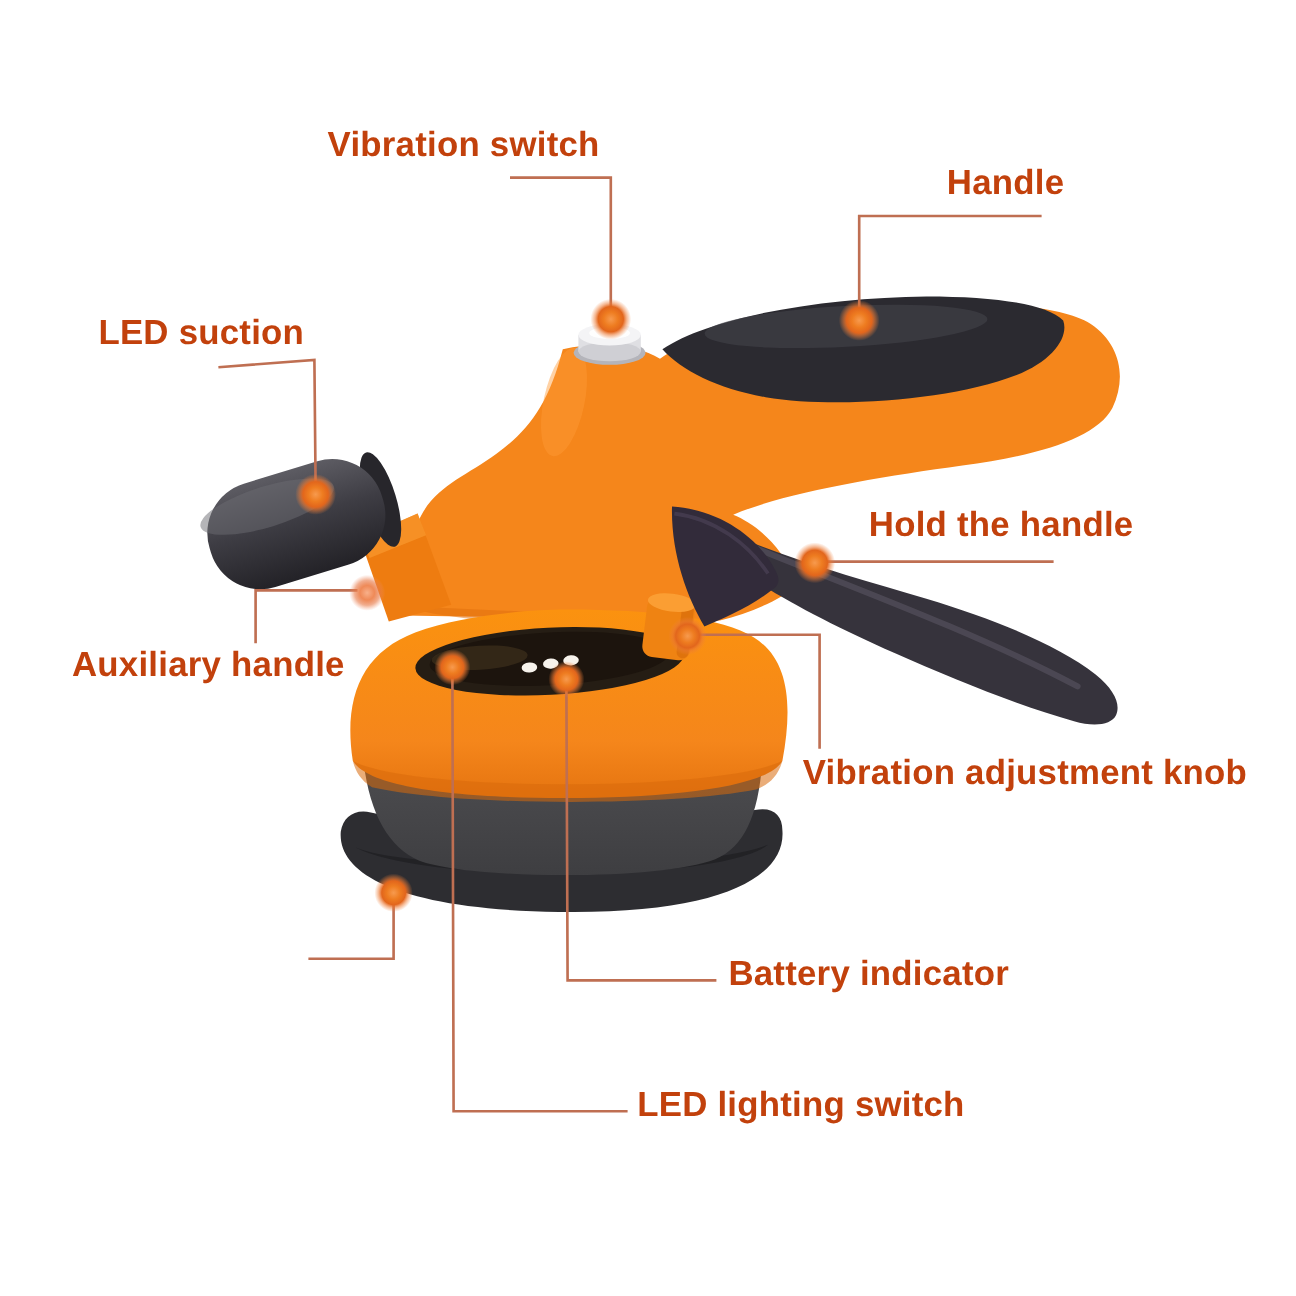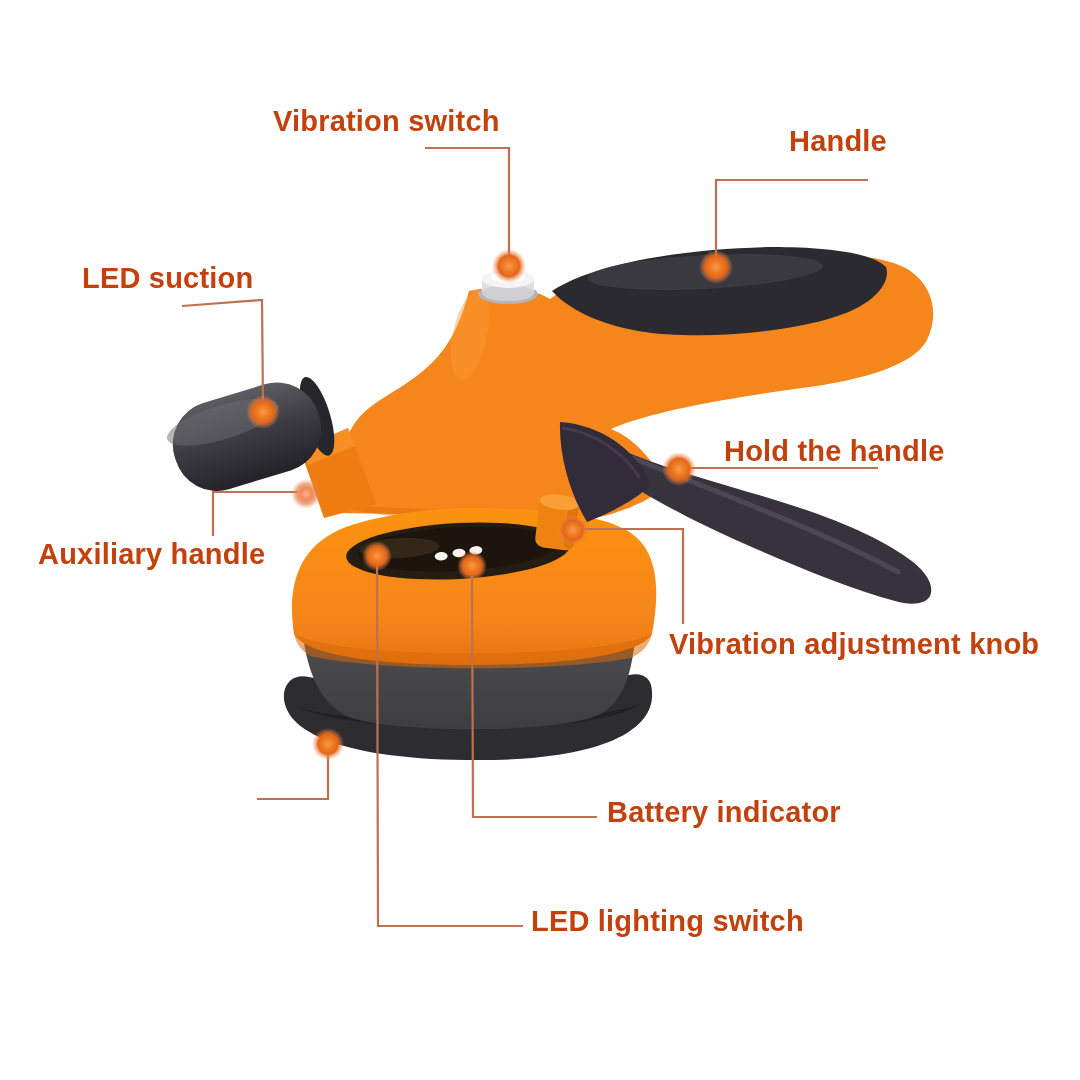--- a/index.html
+++ b/index.html
@@ -14,24 +14,24 @@
   .callout-label {
     position:absolute;
     font-weight:700;
     font-size:29px;
     line-height:34px;
     color:#c2410c;
     white-space:nowrap;
     letter-spacing:0.2px;
   }
   #lbl-vibration-switch        { left:273px; top:104px; }
-  #lbl-handle                  { left:789px; top:124px; }
+  #lbl-handle                  { left:789px; top:136px; }
   #lbl-led-lighting            { left:82px;  top:261px; }
-  #lbl-hold-the-handle         { left:724px; top:421px;margin-top:13px; }
-  #lbl-auxiliary-handle        { left:38px;  top:537px; }
+  #lbl-hold-the-handle         { left:724px; top:421px; }
+  #lbl-auxiliary-handle        { left:60px;  top:537px; }
   #lbl-vibration-adjustment-knob { left:669px; top:627px;text-align:right; }
   #lbl-silicone-suction-pad    { left:56px;  top:800px; }
   #lbl-battery-indicator       { left:607px; top:795px; }
   #lbl-led-lighting-switch     { left:531px; top:904px; }
 </style>
 </head>
 <body>
 
 <div class="canvas">
 

